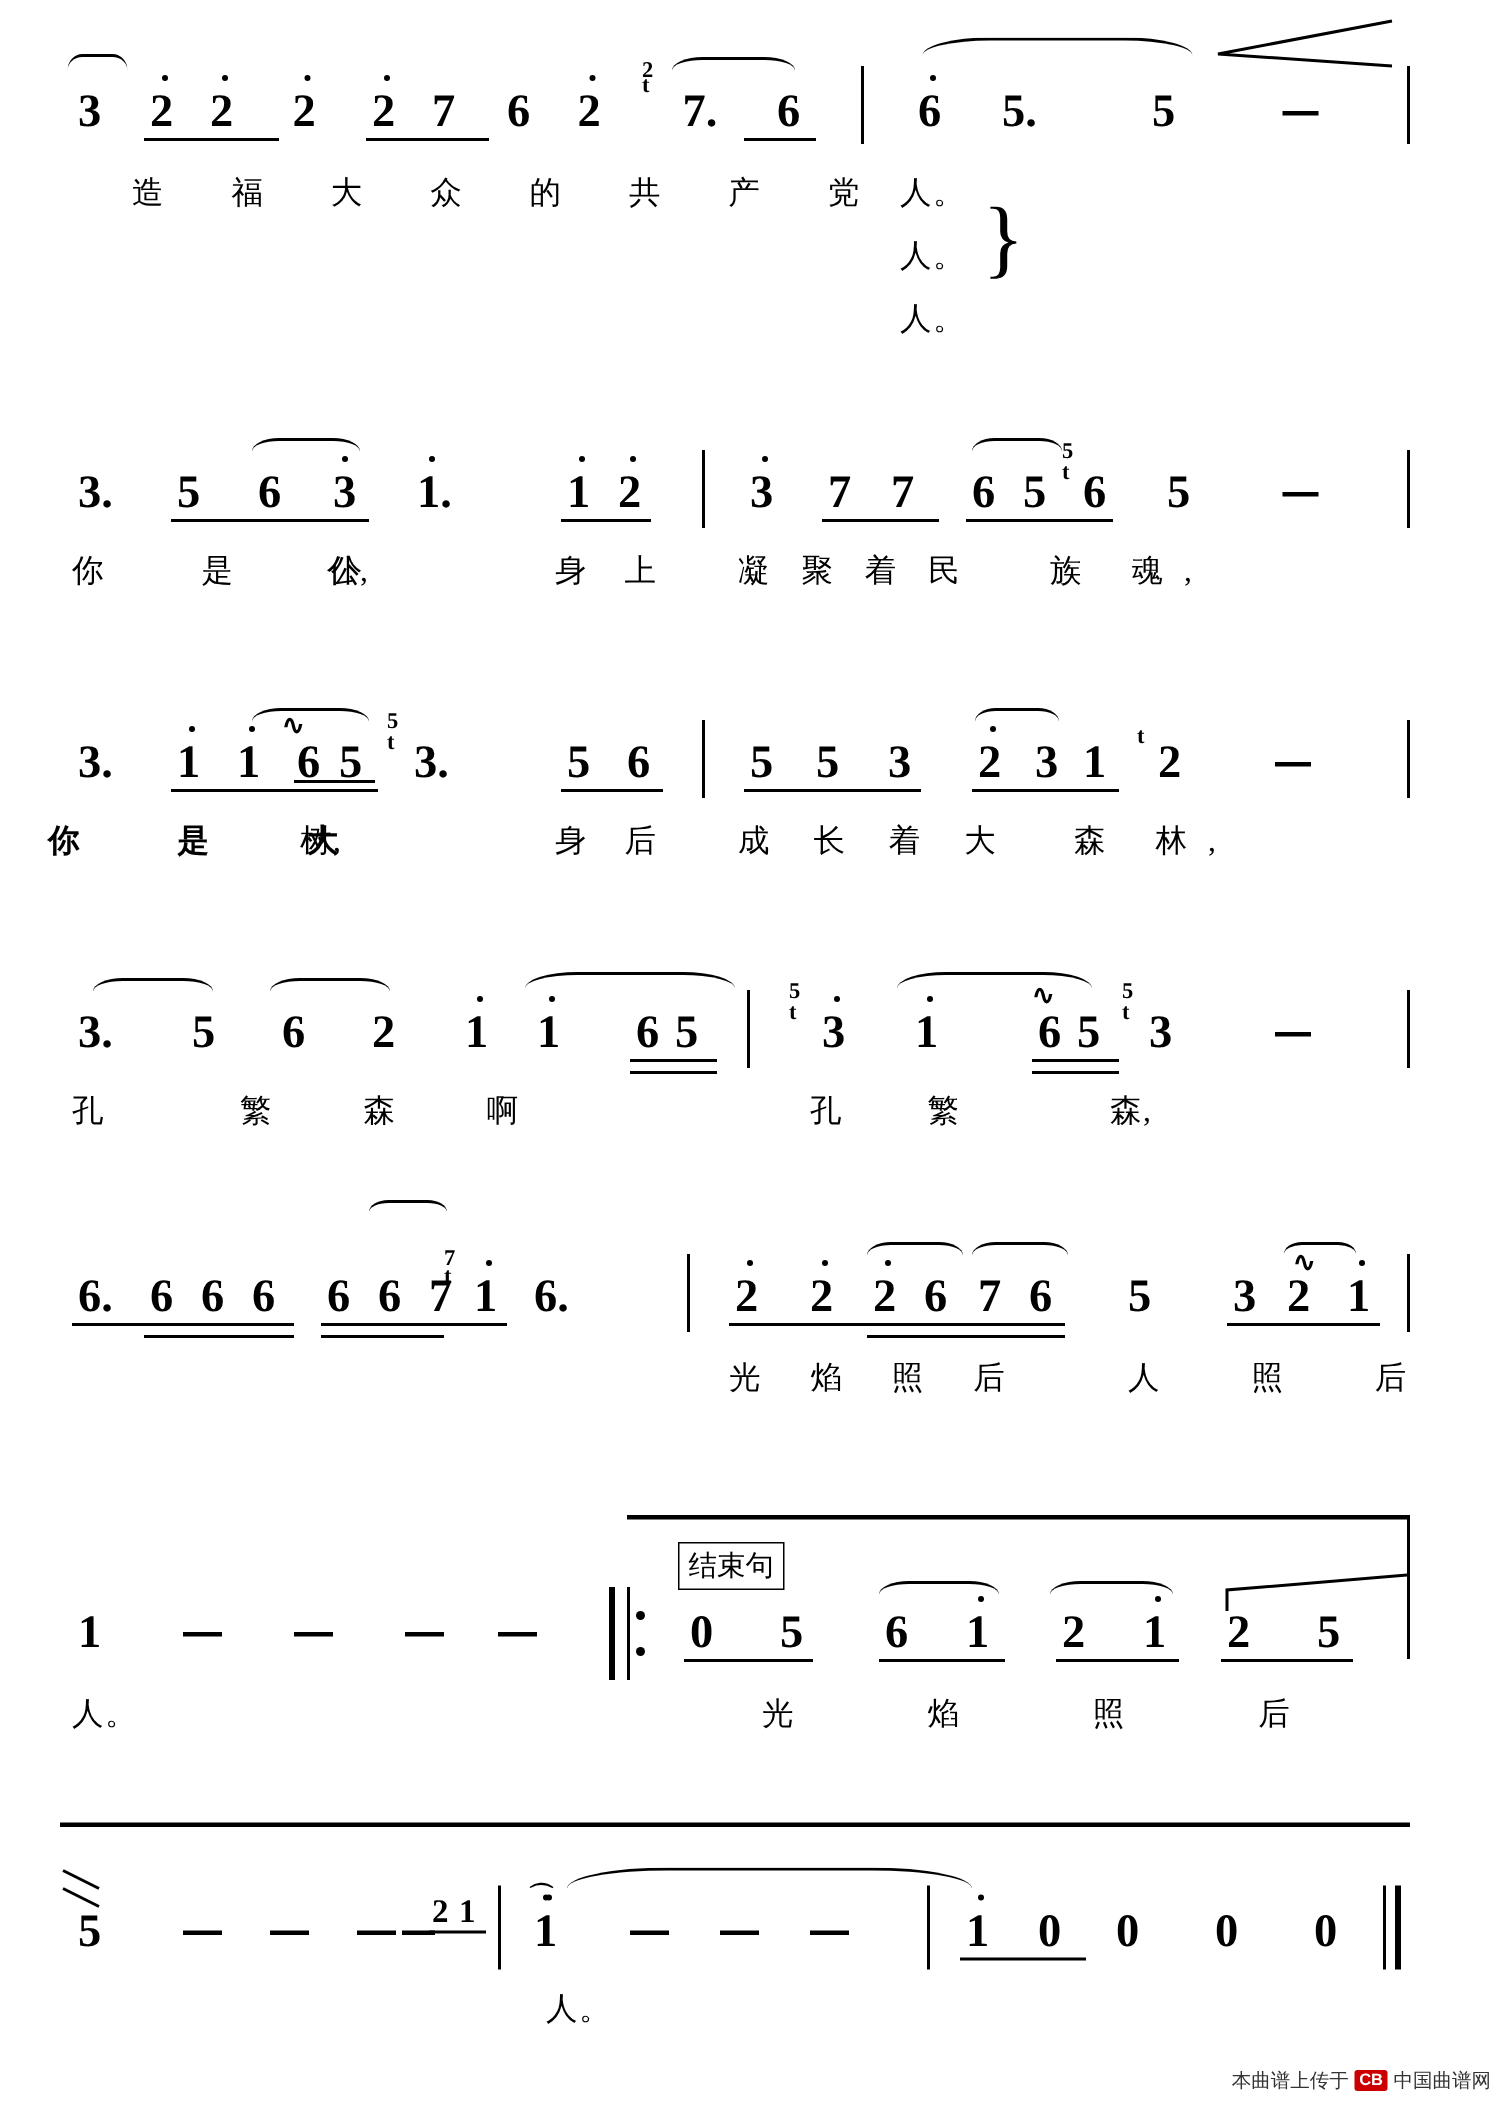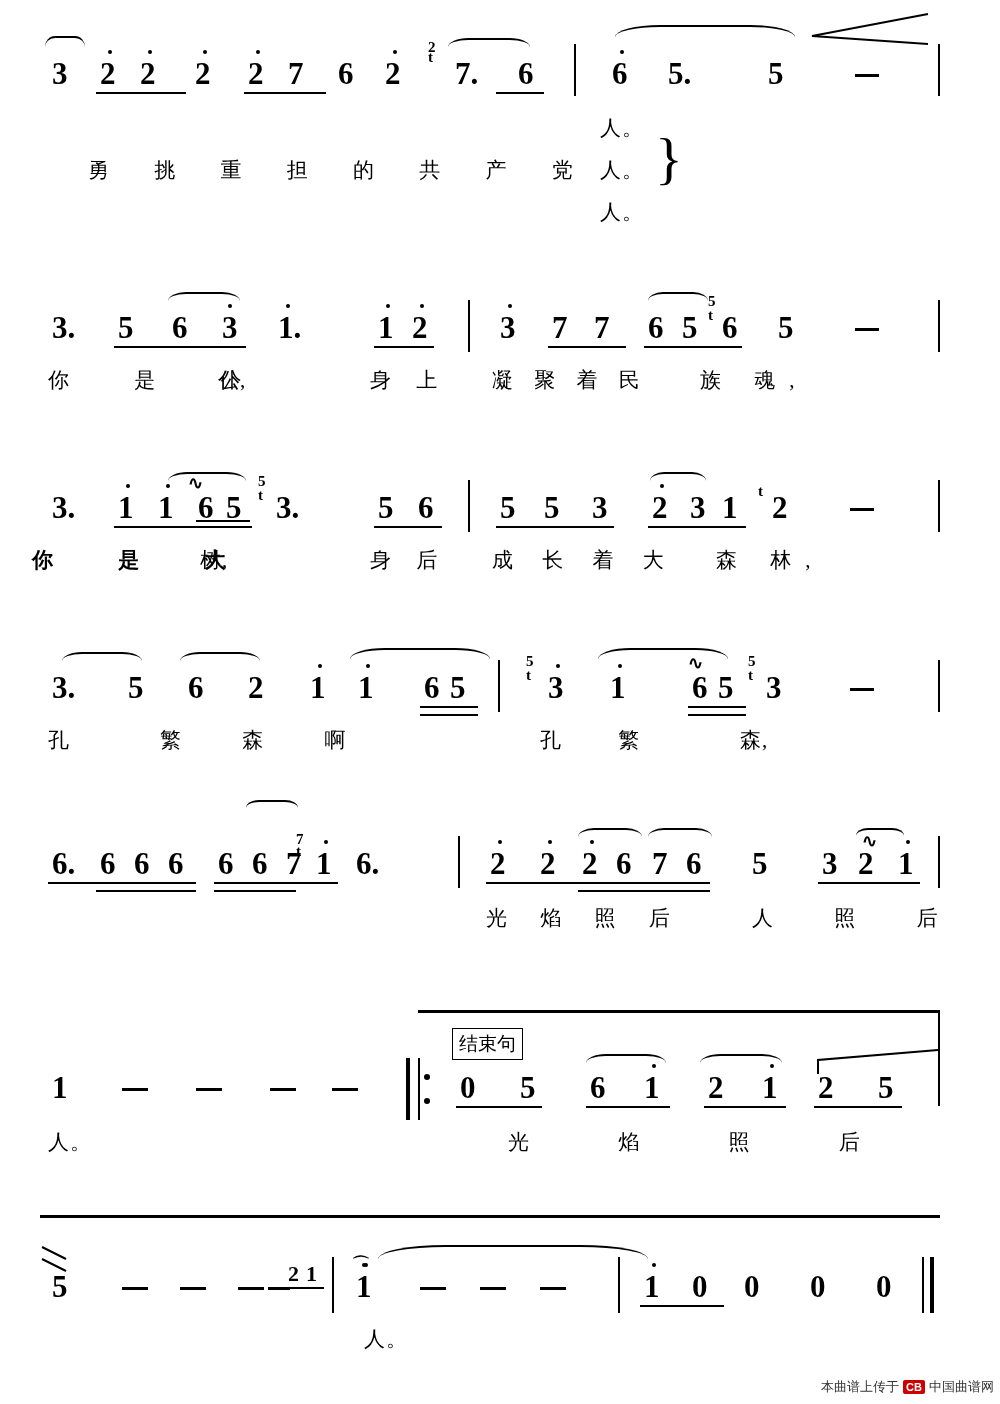--- a/index.html
+++ b/index.html
@@ -176,22 +176,22 @@
     <div class="dot" style="left:393px; top:50px;"></div>
     <div class="dot" style="left:620px; top:50px;"></div>
 
     <div class="beam" style="left:96px;  top:92px;  width:90px;"></div>
     <div class="beam" style="left:244px; top:92px;  width:82px;"></div>
     <div class="beam" style="left:496px; top:92px;  width:48px;"></div>
 
     <div class="bar" style="left:574px; top:44px; height:52px;"></div>
     <div class="bar" style="left:938px; top:44px; height:52px;"></div>
 
+    <div class="lyr" style="left:88px; top:118px; letter-spacing:20px;">造 福 大 众 的 共 产 党</div>
     <div class="lyr" style="left:600px; top:118px;">人。</div>
-    <div class="lyr" style="left:88px; top:160px; letter-spacing:20px;">勇 挑 重 担 的 共 产 党</div>
     <div class="lyr" style="left:600px; top:160px;">人。</div>
     <div class="lyr" style="left:600px; top:202px;">人。</div>
     <div class="brace" style="left:655px; top:130px;">}</div>
   </div>
 
   <div class="sys" style="top:270px;height:140px;">
     <div class="slur" style="left:168px; top:22px; width:72px; height:16px;"></div>
     <div class="slur" style="left:648px; top:22px; width:60px; height:16px;"></div>
 
     <div class="note" style="left:52px;  top:42px;">3.</div>

